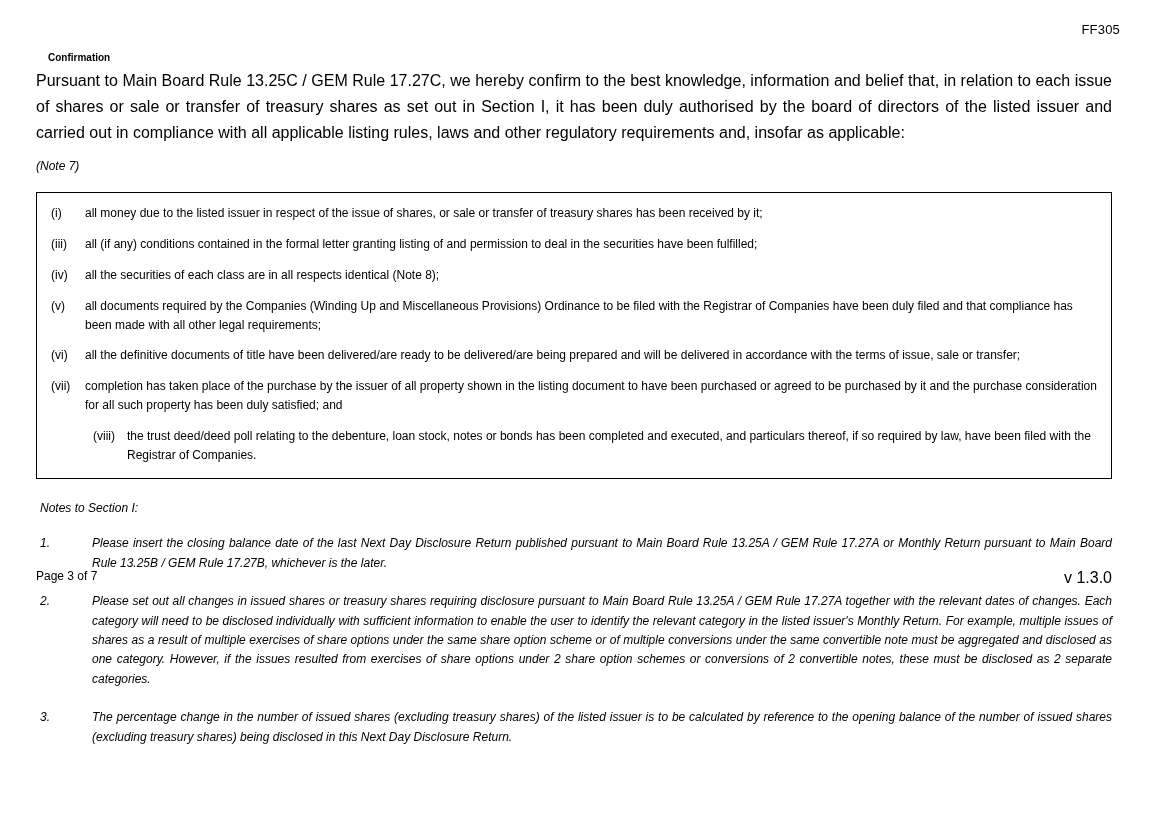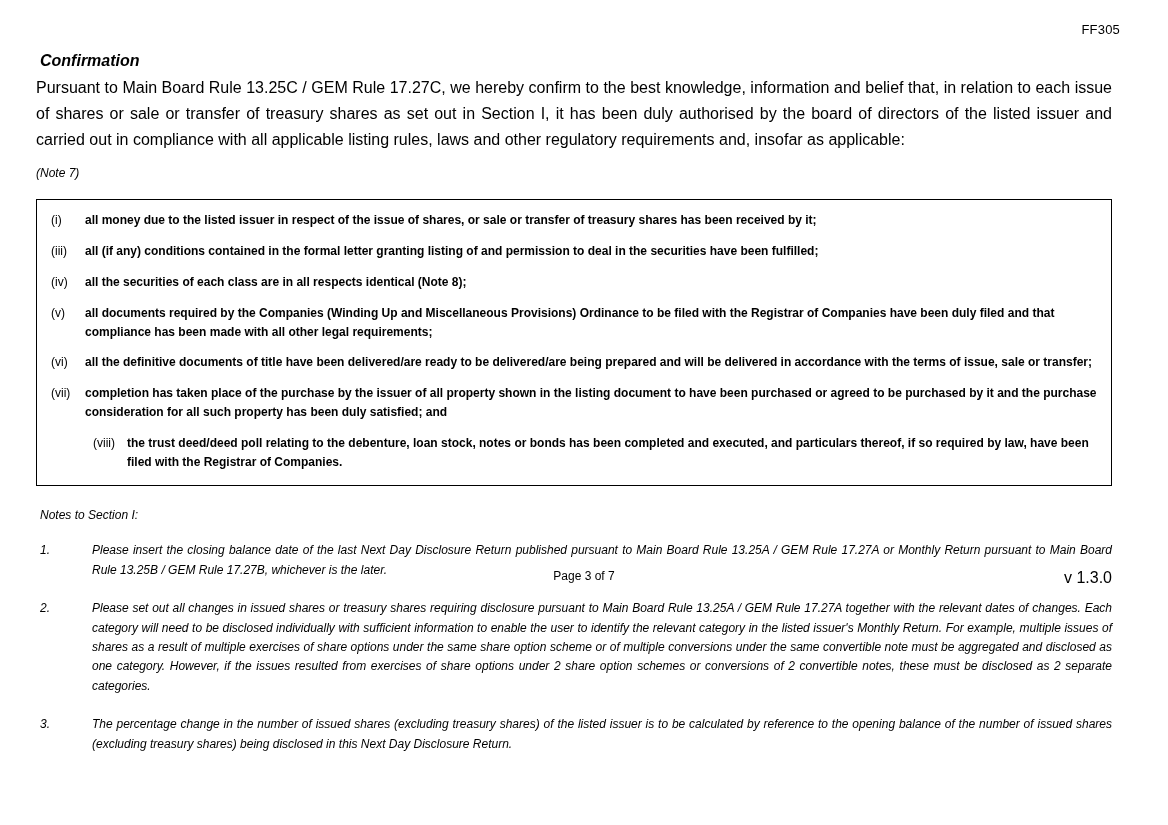--- a/index.html
+++ b/index.html
@@ -28,24 +28,23 @@
     font-size: 13px;
     letter-spacing: 0.2px;
   }
   .content {
     position: absolute;
     left: 36px;
     top: 52px;
     width: 1076px;
   }
   .heading {
-    font-size: 16px;
+    font-size: 10px;
     font-weight: bold;
-    margin: 0 0 0 4px;
-    font-style: italic;
+    margin: 0 0 0 12px;
   }
   .para {
     font-size: 16px;
     line-height: 1.62;
     text-align: justify;
     margin-top: 5px;
   }
   .note-ref {
     font-size: 12px;
     font-style: italic;
@@ -68,21 +67,20 @@
     margin-bottom: 0;
     margin-left: 42px;
   }
   .box-item .marker {
     width: 34px;
     flex: 0 0 34px;
   }
   .box-item .text {
     flex: 1 1 auto;
     text-align: left;
-    font-weight: bold;
   }
   .notes-title {
     font-size: 12px;
     font-style: italic;
     margin-top: 22px;
     margin-left: 4px;
   }
   .note {
     display: flex;
     font-size: 12px;
@@ -104,21 +102,20 @@
     position: absolute;
     left: 36px;
     right: 36px;
     bottom: 53px;
     height: 16px;
   }
   .footer .center {
     position: absolute;
     left: 0;
     right: 0;
-    text-align: center;
     font-size: 12px;
   }
   .footer .right {
     position: absolute;
     right: 20px;
     top: 0;
     font-size: 16px;
   }
 </style>
 </head>

